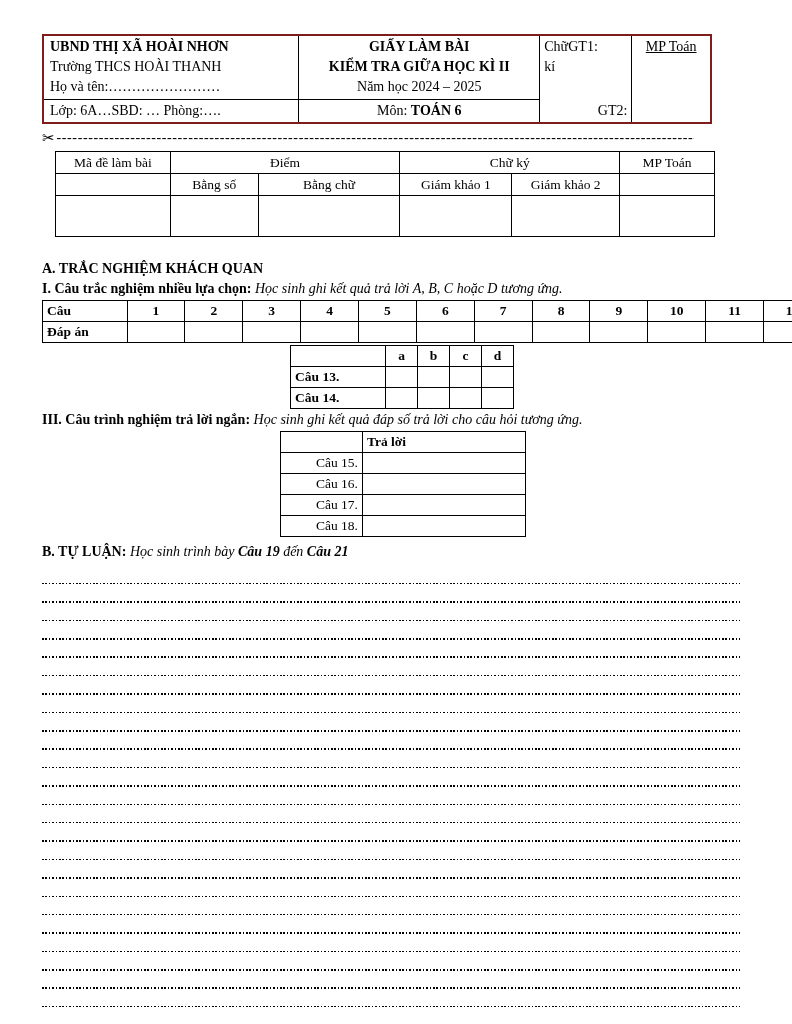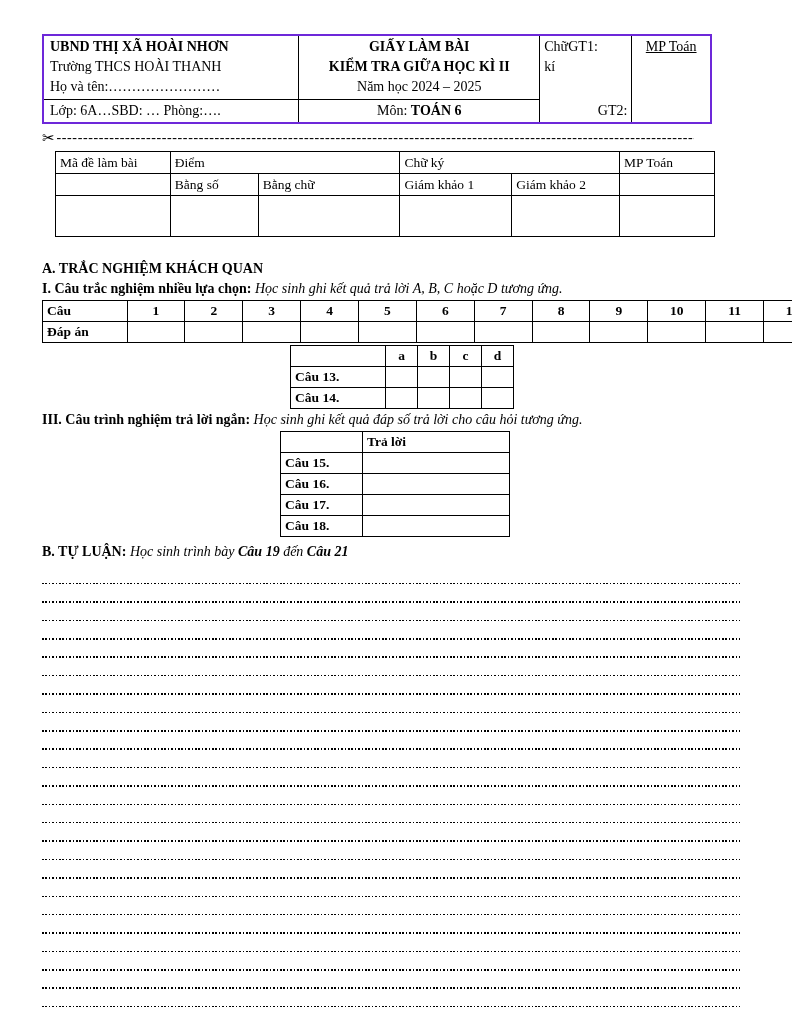--- a/index.html
+++ b/index.html
@@ -4,26 +4,26 @@
 <style>
   * { margin:0; padding:0; box-sizing:border-box; }
   html, body { background:#fff; }
   body {
     width:792px; height:1024px;
     font-family:"Liberation Serif","DejaVu Serif",serif;
     color:#000; font-size:14px;
   }
   .page { width:792px; height:1024px; padding:34px 42px 0; overflow:hidden; background:#fff; }
   .b { font-weight:bold; }
-  .c { }
+  .c { text-align:center; }
   table { border-collapse:collapse; }
   td { border:1px solid #000; padding:1px 4px; vertical-align:top; }
 
   
-  .header-table { width:670px; border:2px solid #6d28d9; }
+  .header-table { width:670px; border:2px solid #7f1d1d; }
   .header-table td { line-height:20px; }
   .ht-left  { width:258px; padding-left:6px; }
   .ht-center{ width:245px; text-align:center; }
   .ht-sig   { width:87px; }
   .ht-sig-inner { display:flex; flex-direction:row; height:84px; }
   .ht-sig-inner .gt2 { margin-top:auto; }
   .ht-mp { width:80px; text-align:center; }
   .ht-mp span { text-decoration:underline; }
 
   
@@ -53,22 +53,22 @@
 
   
   .tf-table { margin:2px 0 1px 248px; font-size:13.5px; line-height:18px; }
   .tf-table td { height:20px; }
   .tf-table .tf-label { width:95px; font-weight:bold; }
   .tf-table .tf-opt { width:32px; text-align:center; font-weight:bold; }
 
   
   .short-table { margin:2px 0 1px 238px; font-size:13.5px; line-height:18px; }
   .short-table td { height:20px; }
-  .short-table .st-label { width:82px; font-weight:bold; }
-  .short-table .st-answer { width:147px;margin-top:44px; }
+  .short-table .st-label { width:82px; font-weight:normal;text-align:right; }
+  .short-table .st-answer { width:163px;margin-top:44px; }
   .short-table .st-header { font-weight:bold; }
 
   
   .sec-b-line { margin-top:5px; line-height:19px; }
   .sec-b-line .label { font-weight:bold; }
   .sec-b-line .note  { font-style:italic; }
   .sec-b-line .note-b{ font-style:italic; font-weight:bold; }
   .essay-lines { margin-top:8px; width:700px; }
   .essay-line { height:18.4px; position:relative; }
   .essay-line::after {

